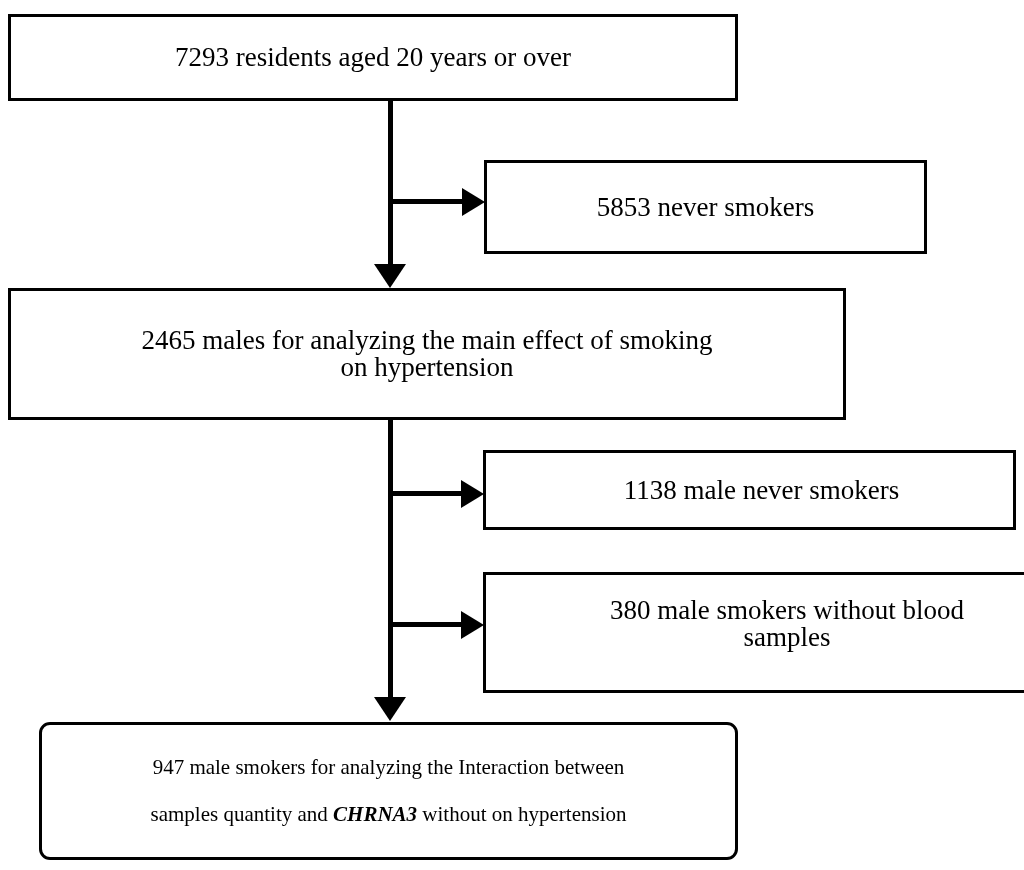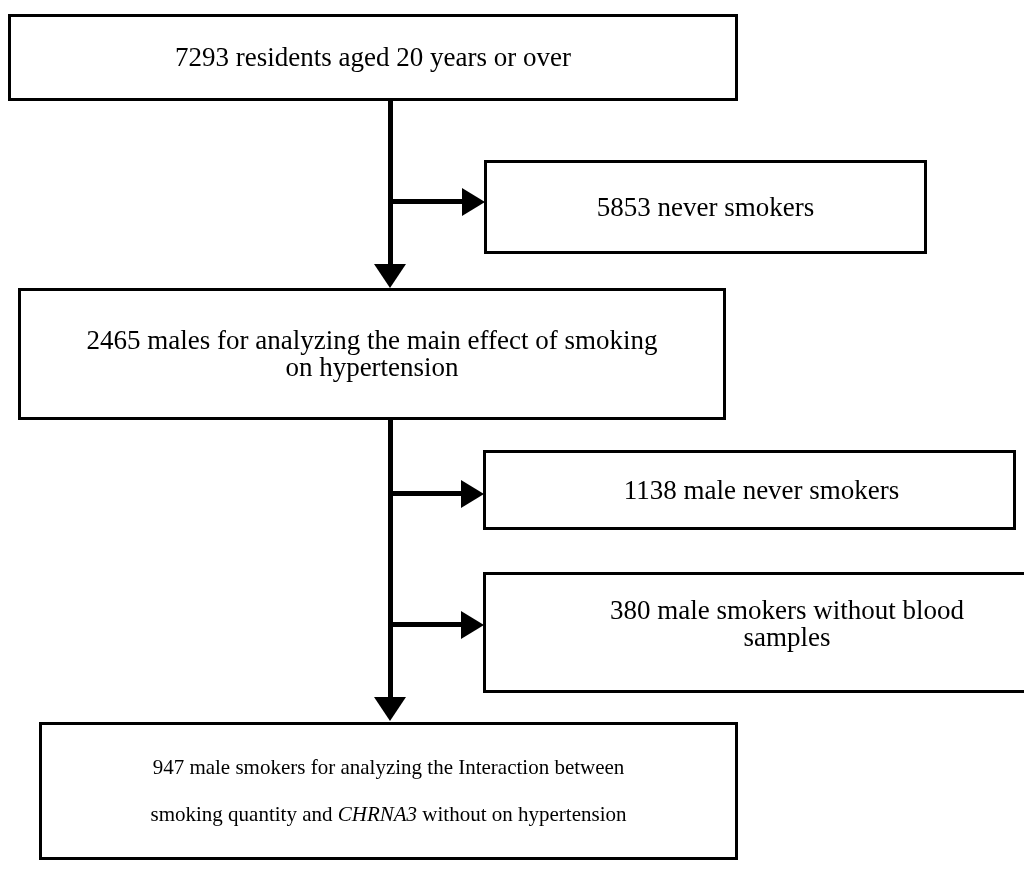--- a/index.html
+++ b/index.html
@@ -34,21 +34,21 @@
   .node .line {
     display: block;
     white-space: nowrap;
     line-height: 1.0;
     text-align: center;
   }
 
   
   .fs-main   { font-size: 27px; }
   .fs-side   { font-size: 27px; }
-  .fs-final  { font-size: 21px; }
+  .fs-final  { font-size: 21px; border-radius: 11px; }
 
   .node.two-line .line + .line { }
   .node.final .line + .line { margin-top: 26px; }
 
   
   .vline {
     position: absolute;
     background: #000000;
     width: 5px;
   }
@@ -67,42 +67,42 @@
     border-top: 24px solid #000000;
   }
   .arrow-right {
     position: absolute;
     width: 0;
     height: 0;
     border-top: 14px solid transparent;
     border-bottom: 14px solid transparent;
     border-left: 23px solid #000000;
   }
-  .italic { font-style: italic; }
+  .italic { font-style: italic; font-weight: bold; }
 </style>
 </head>
 <body>
 
 <div id="canvas">
 
   <div class="node fs-main" style="left:8px; top:14px; width:730px; height:87px;">
     <span class="line">7293 residents aged 20 years or over</span>
   </div>
 
   <div class="vline" style="left:388px; top:101px; height:166px;"></div>
   <div class="arrow-down" style="left:374px; top:264px;"></div>
 
   <div class="hline" style="left:388px; top:199px; width:78px;"></div>
   <div class="arrow-right" style="left:462px; top:188px;"></div>
 
   <div class="node fs-side" style="left:484px; top:160px; width:443px; height:94px;">
     <span class="line">5853 never smokers</span>
   </div>
 
-  <div class="node two-line fs-main" style="left:18px; top:288px; width:708px; height:132px;">
+  <div class="node two-line fs-main" style="left:8px; top:288px; width:838px; height:132px;">
     <span class="line">2465 males for analyzing the main effect of smoking</span>
     <span class="line">on hypertension</span>
   </div>
 
   <div class="vline" style="left:388px; top:419px; height:280px;"></div>
   <div class="arrow-down" style="left:374px; top:697px;"></div>
 
   <div class="hline" style="left:388px; top:491px; width:78px;"></div>
   <div class="arrow-right" style="left:461px; top:480px;"></div>
 
@@ -116,17 +116,17 @@
   <div class="node two-line fs-side" style="left:483px; top:572px; width:608px; height:121px; justify-content:flex-start; padding-top:22px;">
     <span class="line">380 male smokers without blood</span>
     <span class="line">samples</span>
   </div>
 
   <div class="node final fs-final" style="left:39px; top:722px; width:699px; height:138px;">
     <span class="line">
       <span>947 male smokers for analyzing the Interaction between</span>
     </span>
     <span class="line">
-      <span>smoking quantity and </span><span class="italic">CHRNA3</span><span> without on hypertension</span>
+      <span>samples quantity and </span><span class="italic">CHRNA3</span><span> without on hypertension</span>
     </span>
   </div>
 
 </div>
 
 </body></html>

